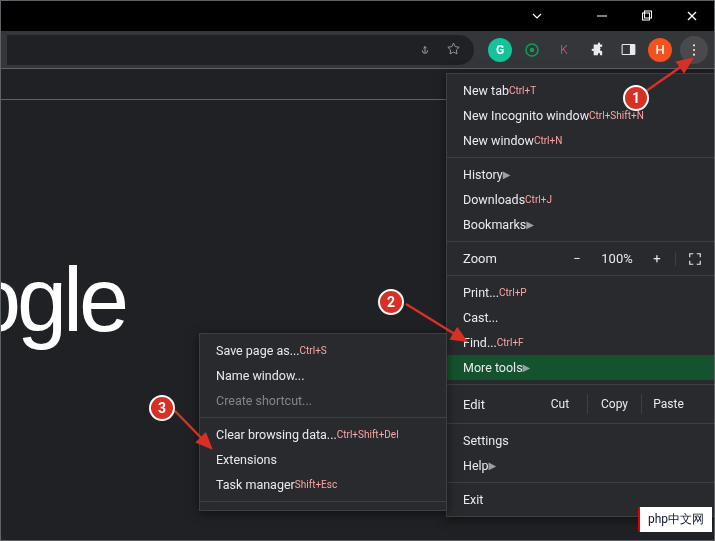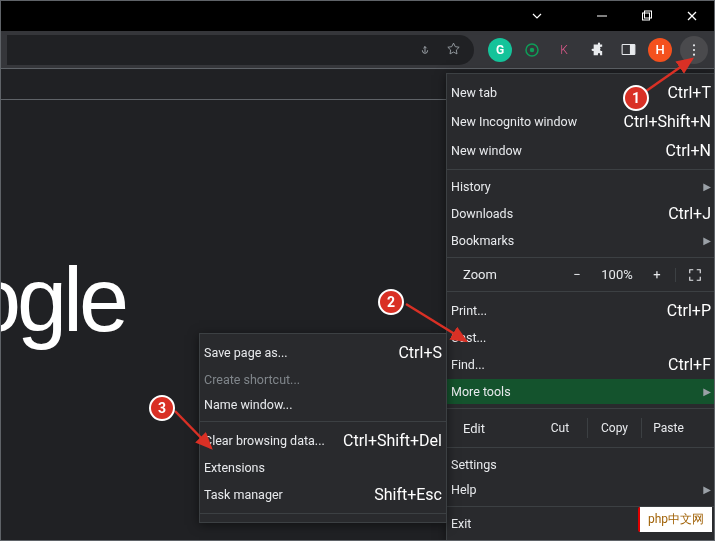--- a/index.html
+++ b/index.html
@@ -132,29 +132,29 @@
     .main-menu { top: 72px; right: -2px; width: 270px; }
     .submenu { top: 332px; left: 198px; width: 248px; }
     .menu-divider {
       height: 1px;
       background: #3c4043;
       margin: 4px 0;
     }
     .menu-item {
       display: flex;
       align-items: center;
-      justify-content: space-between;
-      padding: 5px 4px;
+      justify-content: flex-start;
+      padding: 5px 16px;
       color: #e8eaed;
       font-size: 12.5px;
       white-space: nowrap;
     }
     .menu-item.highlighted { background: #14532d; }
     .menu-item.disabled { color: #80868b; }
-    .menu-item .shortcut { color: #ffffff; font-size: 16px; }
+    .menu-item .shortcut { color: #fca5a5; font-size: 10px; }
     .menu-item .arrow { color: #9aa0a6; font-size: 10px; }
     .zoom-row {
       display: flex;
       align-items: center;
       padding: 5px 10px 5px 16px;
       gap: 0;
     }
     .zoom-label { flex: 1; }
     .zoom-btn {
       width: 36px;
@@ -198,21 +198,21 @@
       align-items: center;
       justify-content: center;
       z-index: 100;
     }
     .arrow-svg { position: absolute; z-index: 90; pointer-events: none; }
     .watermark {
       position: absolute;
       right: 2px;
       bottom: 8px;
       background: #fff;
-      color: #a16207;
+      color: #0f172a;
       font-size: 12px;
       padding: 4px 8px;
       border-radius: 2px 0 0 2px;
       border-left: 2px solid #d00;
       z-index: 200;
     }
   </style>
 </head>
 <body>
 
@@ -361,25 +361,25 @@
   <div class="menu-item">
       <span>Exit</span>
     </div>
 </div>
 
 <div class="menu submenu">
   <div class="menu-item">
       <span>Save page as...</span>
       <span class="shortcut">Ctrl+S</span>
     </div>
+  <div class="menu-item">
+      <span>Name window...</span>
+    </div>
   <div class="menu-item disabled">
       <span>Create shortcut...</span>
-    </div>
-  <div class="menu-item">
-      <span>Name window...</span>
     </div>
   <div class="menu-divider"></div>
   <div class="menu-item">
       <span>Clear browsing data...</span>
       <span class="shortcut">Ctrl+Shift+Del</span>
     </div>
   <div class="menu-item">
       <span>Extensions</span>
     </div>
   <div class="menu-item">

